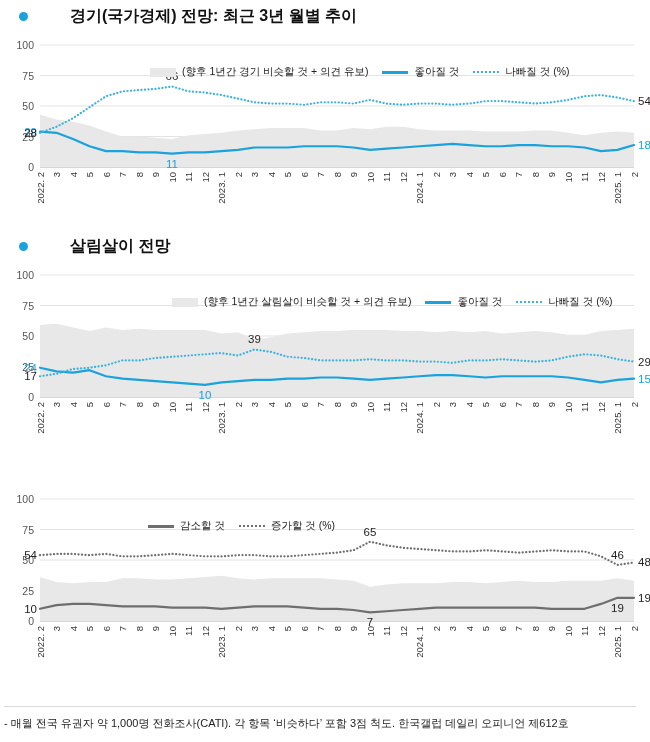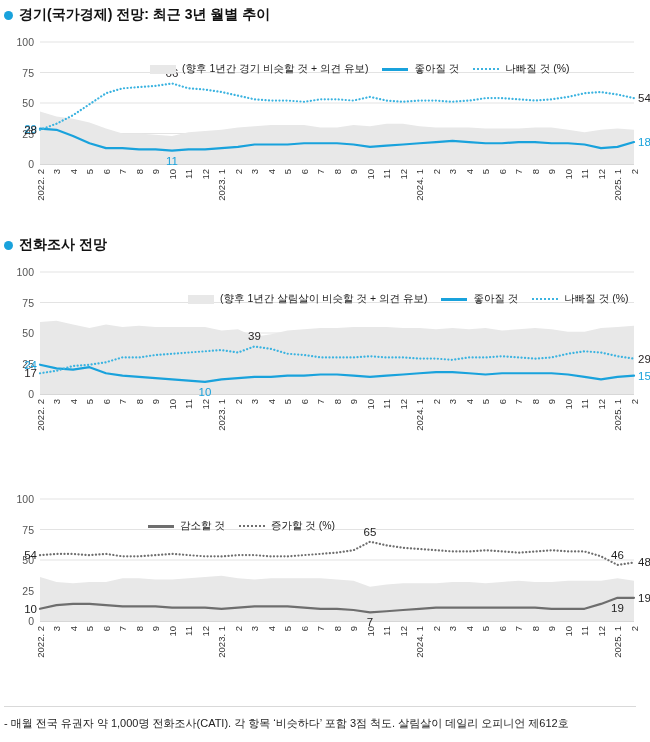--- a/index.html
+++ b/index.html
@@ -9,22 +9,23 @@
     background: #ffffff;
     font-family: "Liberation Sans", sans-serif;
     color: #231f20;
   }
   #page { position: relative; width: 650px; height: 742px; overflow: hidden; }
 
   .panel { position: relative; width: 650px; }
 
   .panel-title {
     display: flex; align-items: center;
-    font-size: 14px; font-weight: bold; color: #111;
-    padding-left: 4px;
+    font-size: 16px; font-weight: bold; color: #111;
+    padding-left: 19px;
+    gap: 36px;
   }
   .bullet {
     width: 9px; height: 9px; border-radius: 50%;
     background: #19a2dc; margin-right: 6px; flex: 0 0 auto;
   }
   .chart-wrap { position: relative; }
   .chart-svg { display: block; }
 
   .legend {
     position: absolute;
@@ -136,21 +137,21 @@
           <span class="swatch-dot" style="border-top-color:#3bb3e0"></span>
           <span class="lbl">나빠질 것 (%)</span>
         </div>
       </div>
     </div>
   </div>
 
   <div class="panel" style="position:absolute; left:0; top:236px;">
     <div class="panel-title">
       <span class="bullet"></span>
-      <span>전화조사 전망</span>
+      <span>살림살이 전망</span>
     </div>
     <div class="chart-wrap">
       <svg class="chart-svg" id="svg1" width="650" height="195">
           <line x1="40" y1="140" x2="634" y2="140" stroke="#e3e3e3" stroke-width="1"></line>
           <text x="34" y="144" text-anchor="end" font-size="10.5" fill="#555" font-family="&quot;Liberation Sans&quot;, sans-serif">0</text>
           <line x1="40" y1="109.5" x2="634" y2="109.5" stroke="#e3e3e3" stroke-width="1"></line>
           <text x="34" y="113.5" text-anchor="end" font-size="10.5" fill="#555" font-family="&quot;Liberation Sans&quot;, sans-serif">25</text>
           <line x1="40" y1="79" x2="634" y2="79" stroke="#e3e3e3" stroke-width="1"></line>
           <text x="34" y="83" text-anchor="end" font-size="10.5" fill="#555" font-family="&quot;Liberation Sans&quot;, sans-serif">50</text>
           <line x1="40" y1="48.5" x2="634" y2="48.5" stroke="#e3e3e3" stroke-width="1"></line>
@@ -198,21 +199,21 @@
           <text x="0" y="0" font-size="9.5" fill="#333" text-anchor="end" font-family="&quot;Liberation Sans&quot;, sans-serif" transform="translate(505.5,145) rotate(-90)">6</text>
           <text x="0" y="0" font-size="9.5" fill="#333" text-anchor="end" font-family="&quot;Liberation Sans&quot;, sans-serif" transform="translate(522,145) rotate(-90)">7</text>
           <text x="0" y="0" font-size="9.5" fill="#333" text-anchor="end" font-family="&quot;Liberation Sans&quot;, sans-serif" transform="translate(538.5,145) rotate(-90)">8</text>
           <text x="0" y="0" font-size="9.5" fill="#333" text-anchor="end" font-family="&quot;Liberation Sans&quot;, sans-serif" transform="translate(555,145) rotate(-90)">9</text>
           <text x="0" y="0" font-size="9.5" fill="#333" text-anchor="end" font-family="&quot;Liberation Sans&quot;, sans-serif" transform="translate(571.5,145) rotate(-90)">10</text>
           <text x="0" y="0" font-size="9.5" fill="#333" text-anchor="end" font-family="&quot;Liberation Sans&quot;, sans-serif" transform="translate(588,145) rotate(-90)">11</text>
           <text x="0" y="0" font-size="9.5" fill="#333" text-anchor="end" font-family="&quot;Liberation Sans&quot;, sans-serif" transform="translate(604.5,145) rotate(-90)">12</text>
           <text x="0" y="0" font-size="9.5" fill="#333" text-anchor="end" font-family="&quot;Liberation Sans&quot;, sans-serif" transform="translate(621,145) rotate(-90)">2025. 1</text>
           <text x="0" y="0" font-size="9.5" fill="#333" text-anchor="end" font-family="&quot;Liberation Sans&quot;, sans-serif" transform="translate(637.5,145) rotate(-90)">2</text>
         </svg>
-      <div class="legend" style="left:140px; top:38px;padding-left:48px;">
+      <div class="legend" style="left:124px; top:38px;padding-left:48px;">
         <div class="item">
           <span class="swatch-band"></span>
           <span class="lbl">(향후 1년간 살림살이 비슷할 것 + 의견 유보)</span>
         </div>
         <div class="item">
           <span class="swatch-solid" style="background:#19a2dc"></span>
           <span class="lbl">좋아질 것</span>
         </div>
         <div class="item">
           <span class="swatch-dot" style="border-top-color:#3bb3e0"></span>
@@ -292,15 +293,15 @@
         </div>
         <div class="item">
           <span class="swatch-dot" style="border-top-color:#6e6e6e"></span>
           <span class="lbl">증가할 것 (%)</span>
         </div>
       </div>
     </div>
   </div>
 
   <div class="hr-top" style="top:706px;"></div>
-  <div class="footnote" style="top:716px;">- 매월 전국 유권자 약 1,000명 전화조사(CATI). 각 항목 ‘비슷하다’ 포함 3점 척도. 살림살이 데일리 오피니언 제612호</div>
+  <div class="footnote" style="top:716px;">- 매월 전국 유권자 약 1,000명 전화조사(CATI). 각 항목 ‘비슷하다’ 포함 3점 척도. 한국갤럽 데일리 오피니언 제612호</div>
 
 </div>
 
 </body></html>

